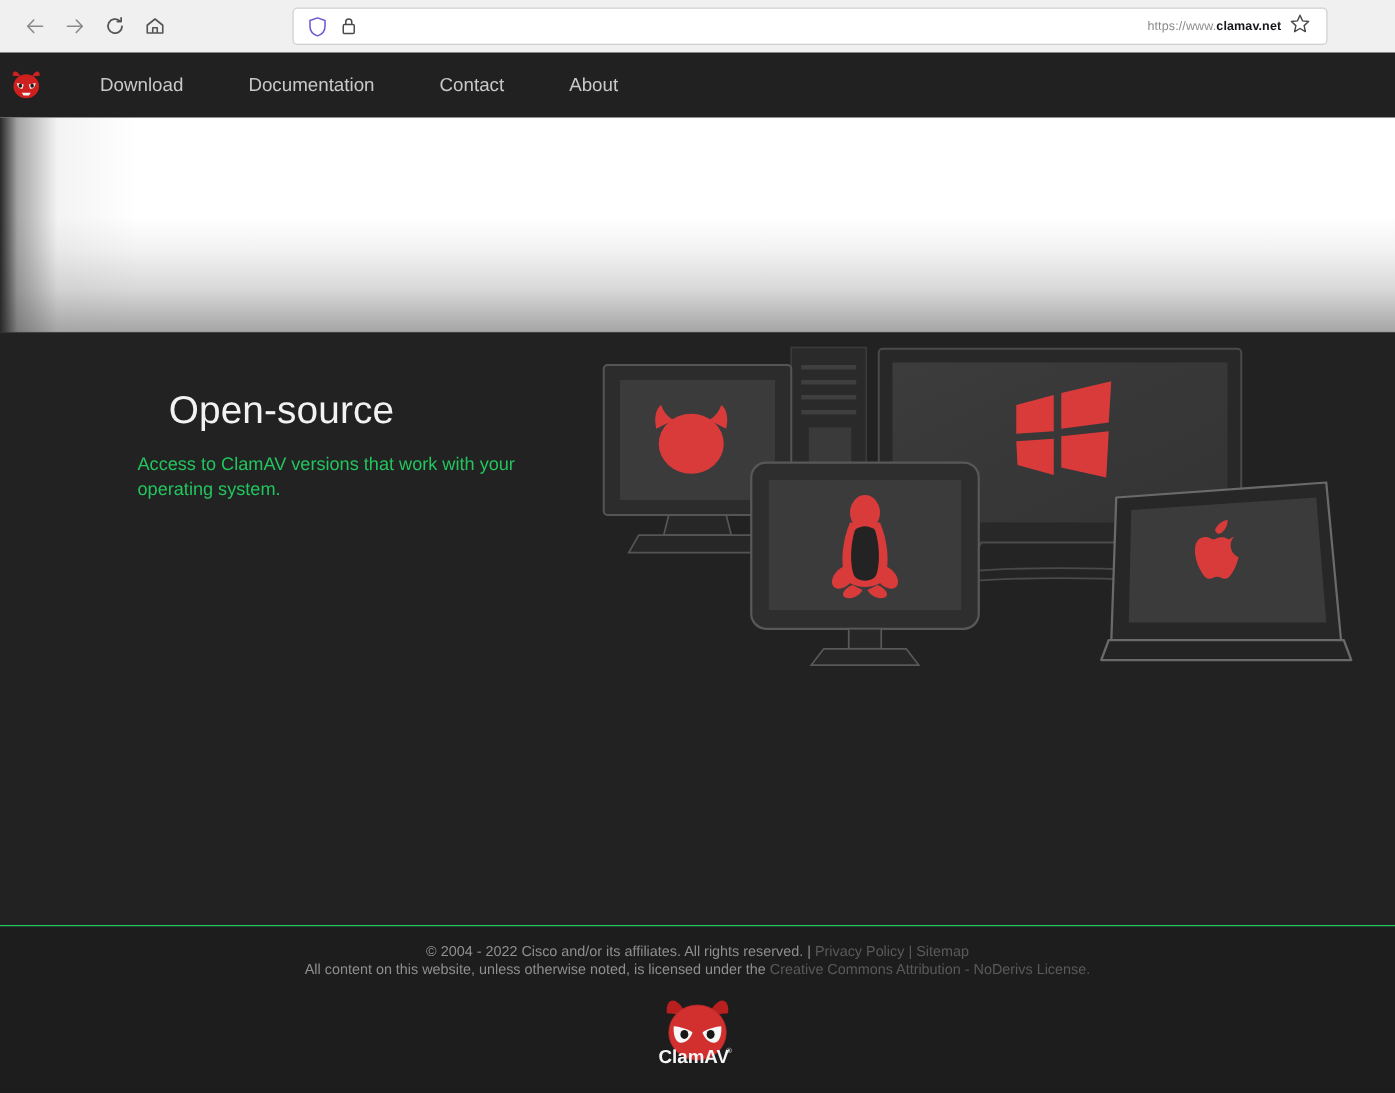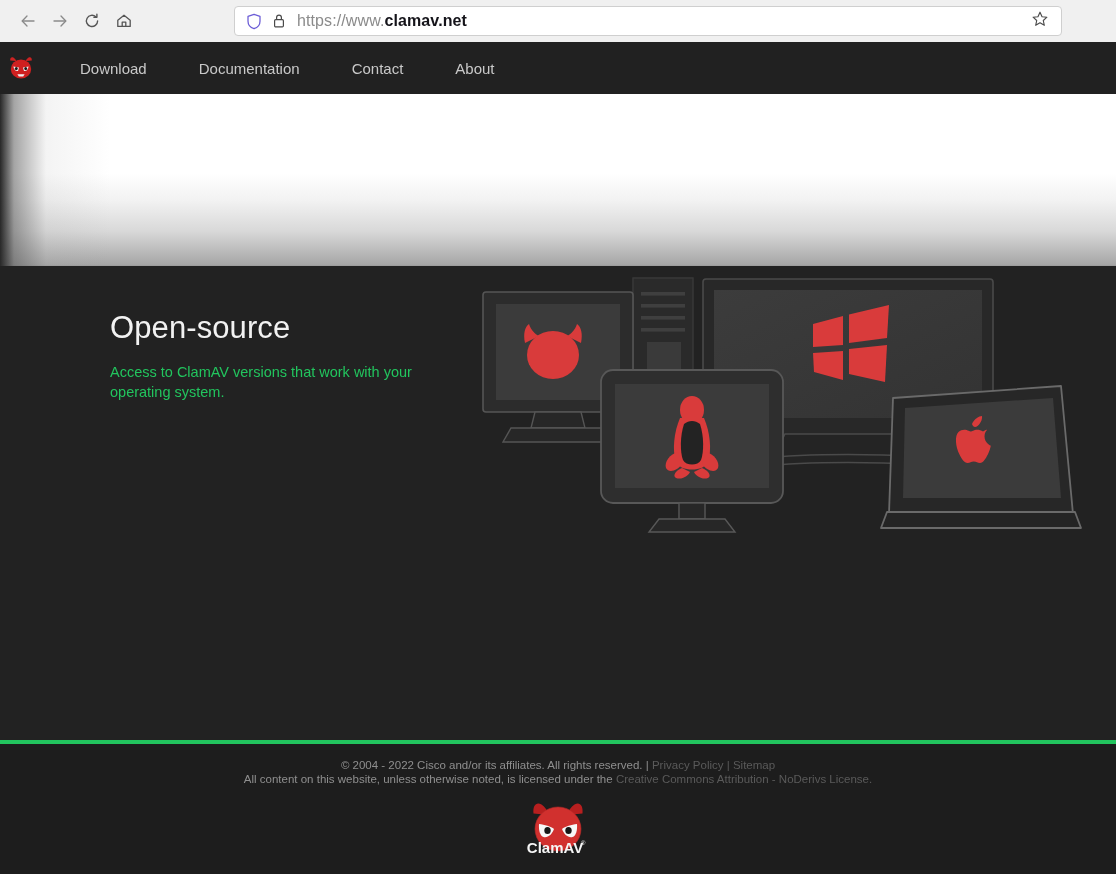--- a/index.html
+++ b/index.html
@@ -34,26 +34,27 @@
     background: #ffffff;
     border: 1px solid #cfcfcf;
     border-radius: 4px;
     display: flex; align-items: center;
     padding: 0 6px;
   }
   .urlbar .shield { width: 26px; display: flex; justify-content: center; align-items: center; }
   .urlbar .lock   { width: 24px; display: flex; justify-content: center; align-items: center; }
   .url-text {
     flex: 1;
-    font-size: 16px;
+    font-size: 10px;
     color: #0c0c0d;
     white-space: nowrap;
     overflow: hidden;
     padding-left: 6px;
     letter-spacing: 0.1px;
+    text-align: right;
   }
   .url-scheme { color: #8b8b8b; }
   .url-host   { color: #15141a; font-weight: 700; }
   .star-btn {
     width: 30px; height: 28px;
     display: flex; align-items: center; justify-content: center;
     border-radius: 3px;
   }
 
   
@@ -95,34 +96,35 @@
     position: relative;
     overflow: hidden;
   }
   .hero-text { position: absolute; left: 110px; top: 44px; width: 340px; }
   .hero-title {
     color: #f2f2f2;
     font-size: 31px;
     font-weight: 400;
     letter-spacing: 0.1px;
     line-height: 1.15;
+    margin-left: 25px;
   }
   .hero-sub {
     margin-top: 16px;
     color: #22c55e;
     font-size: 14.5px;
     line-height: 20px;
   }
   .hero-art { position: absolute; left: 455px; top: 0px; width: 660px; height: 300px; }
 
   
   .footer {
     width: 1116px; height: 134px;
     background: #1d1d1d;
-    border-top: 4px solid #22c55e;
+    border-top: 1px solid #22c55e;
     text-align: center;
     position: relative;
   }
   .footer-line {
     font-size: 11.5px;
     color: #8f8f8f;
     line-height: 14px;
   }
   .footer-line.l1 { padding-top: 14px; }
   .footer-line.l2 { padding-top: 0px; text-align: center; }

